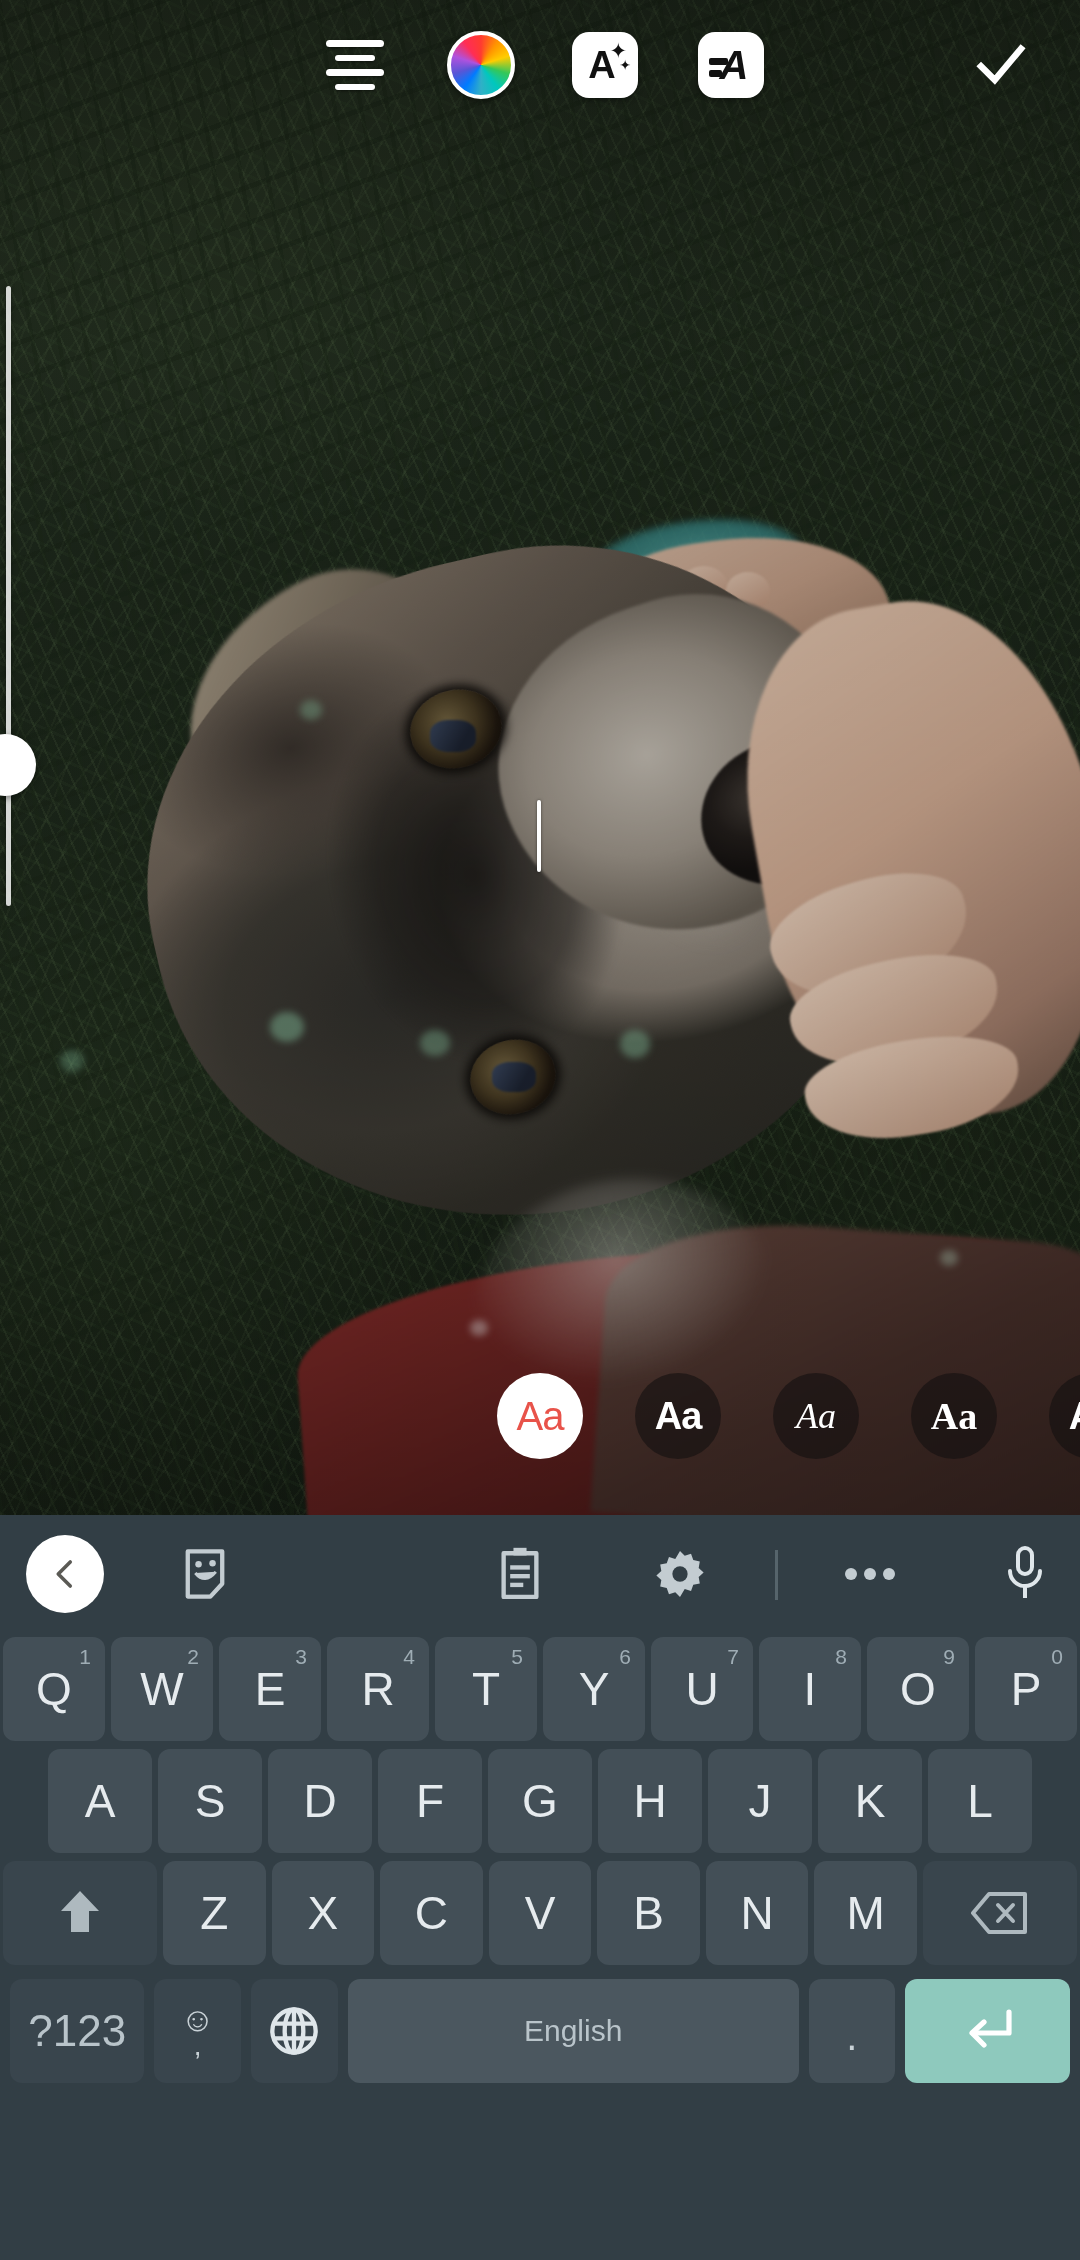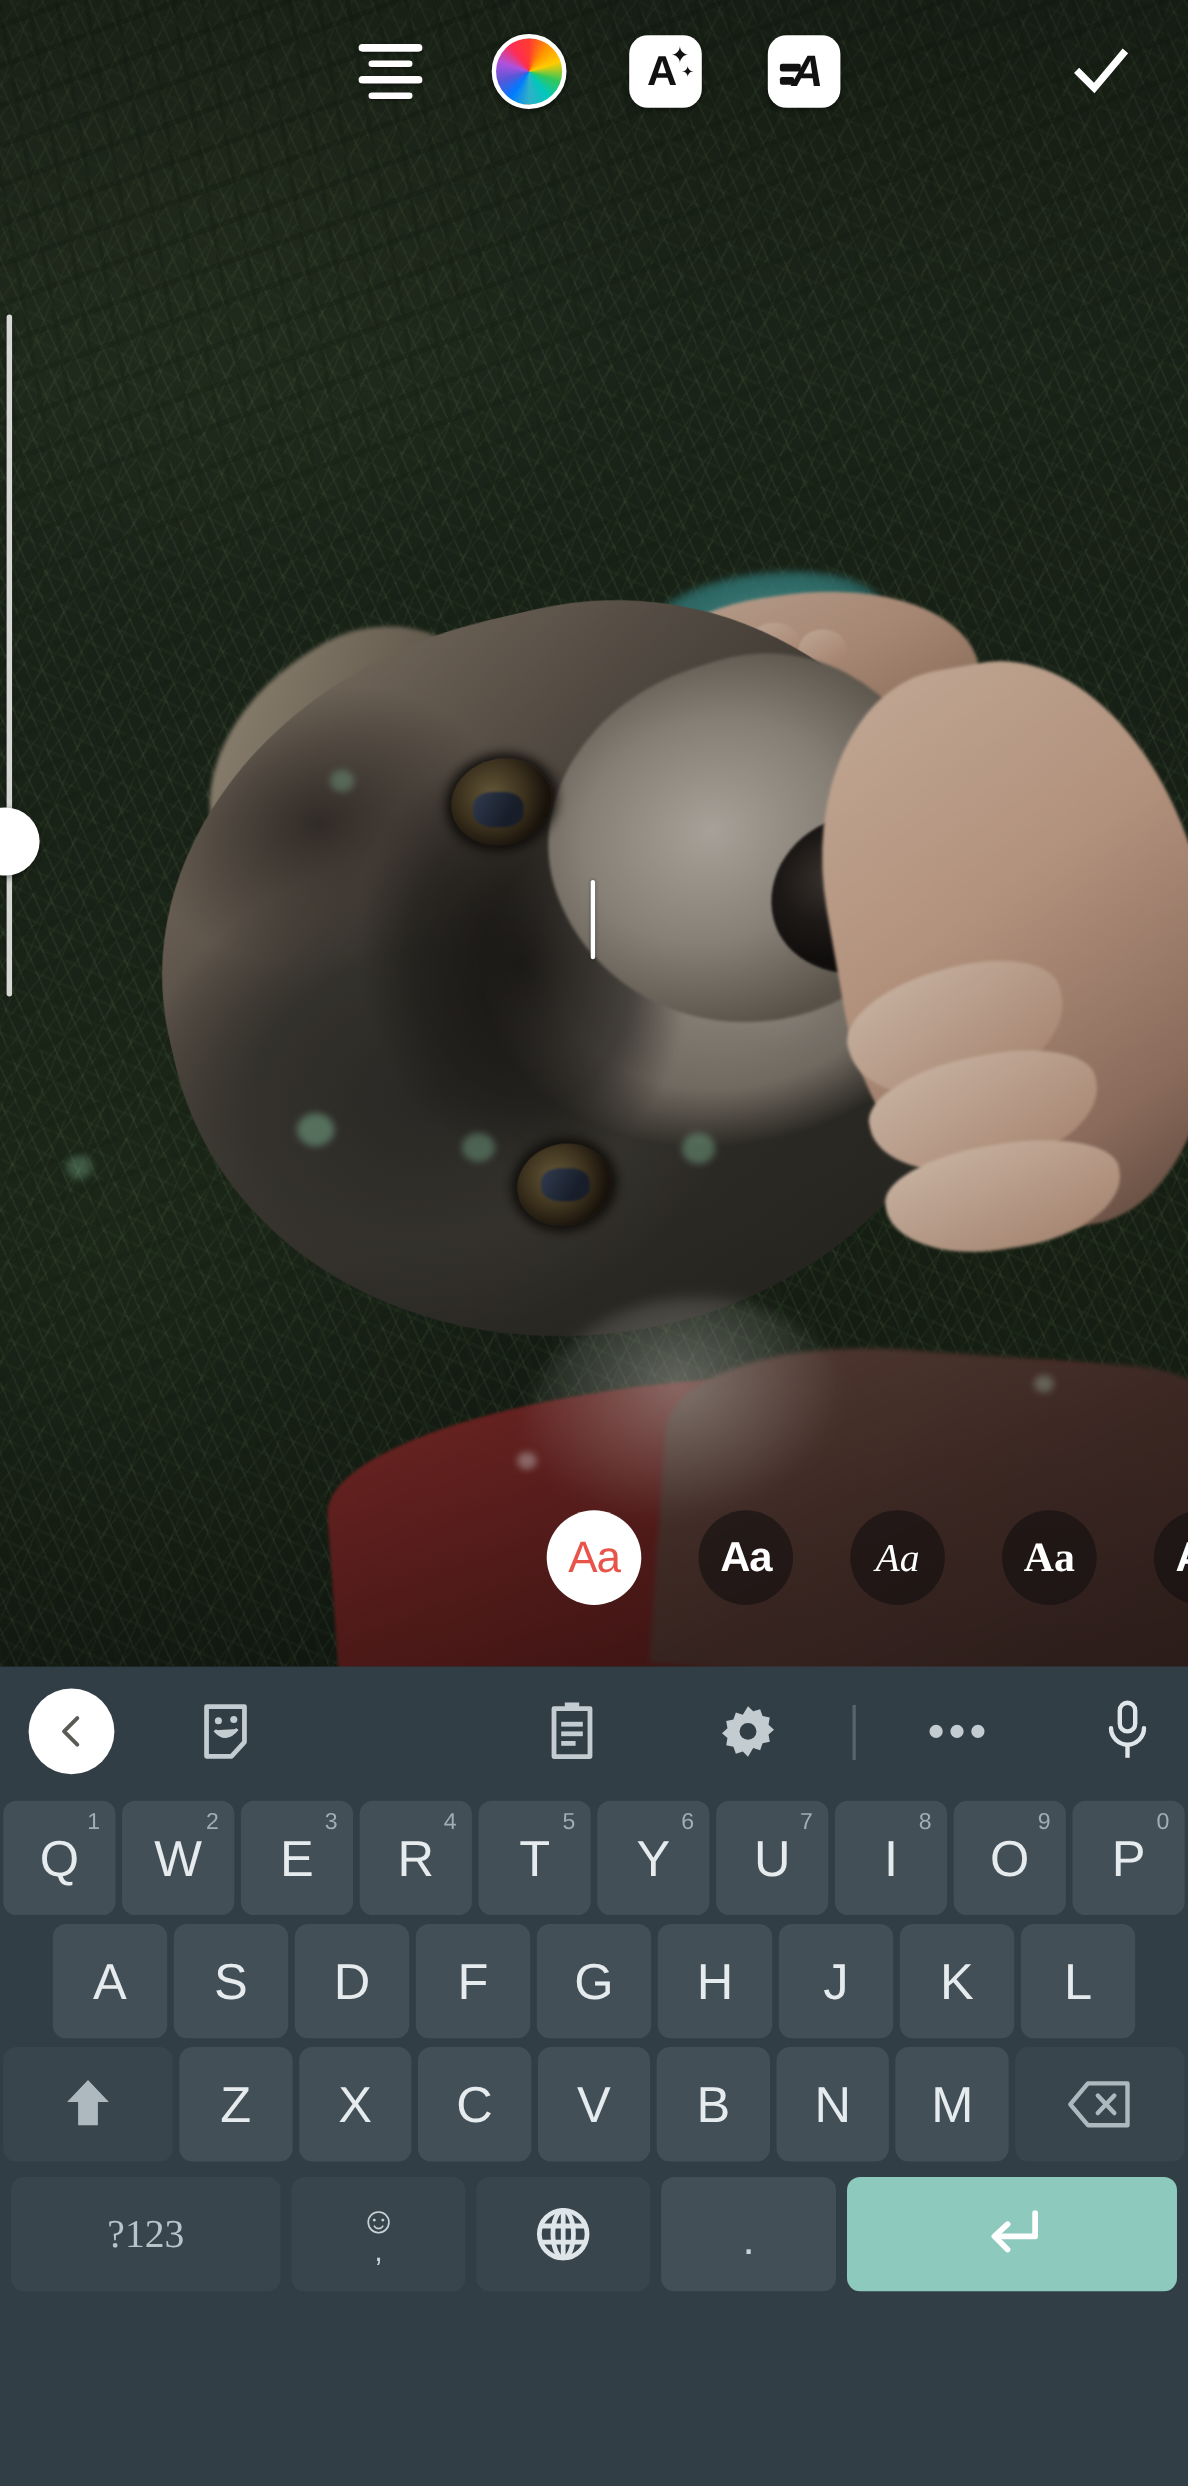--- a/index.html
+++ b/index.html
@@ -355,21 +355,21 @@
     margin:4px 0;
     font-family:"Liberation Sans", sans-serif;
   }
   .key .sup {
     position:absolute; top:8px; right:14px;
     font-size:21px; color:#9fadb5; font-weight:400;
   }
   .key.fn { background:#39454d; }
   .key.wide-shift { flex:1.5; }
   .key.wide-back  { flex:1.5; }
-  .key.sym  { flex:1.55; font-size:36px; color:#b9c4ca;font-family:Liberation Serif, serif; }
+  .key.sym  { flex:1.55; font-size:44px; color:#b9c4ca; }
   .key.emo  { flex:1.0; }
   .key.glb  { flex:1.0; }
   .key.space{ flex:5.2; background:#4b575f; font-size:30px; color:#b9c4ca; }
   .key.period { flex:1.0; font-size:40px; color:#c9d2d7; align-items:flex-end; padding-bottom:24px; }
   .key.enter { flex:1.9; background:#8ec9bd; }
 
   .emo-wrap { display:flex; flex-direction:column; align-items:center; gap:2px; line-height:1; }
   .emo-face { font-size:34px; color:#c9d2d7; }
   .emo-comma{ font-size:28px; color:#c9d2d7; margin-top:-6px; }
 
@@ -633,20 +633,21 @@
           <span class="emo-comma">,</span>
         </span>
       </div>
       <div class="key fn glb">
         <svg width="52" height="52" viewBox="0 0 24 24">
           <circle cx="12" cy="12" r="10" fill="none" stroke="#dfe6ea" stroke-width="2"></circle>
           <ellipse cx="12" cy="12" rx="4.3" ry="10" fill="none" stroke="#dfe6ea" stroke-width="2"></ellipse>
           <path d="M2.3 8.6 H21.7 M2.3 15.4 H21.7 M12 2 V22" stroke="#dfe6ea" stroke-width="2"></path>
         </svg>
       </div>
+      <div class="key space">English</div>
       <div class="key period">.</div>
       <div class="key enter">
         <svg width="56" height="50" viewBox="0 0 28 25">
           <path d="M24.5 3 V13.5 H6.5" fill="none" stroke="#fff" stroke-width="2.6" stroke-linecap="round" stroke-linejoin="round"></path>
           <path d="M12 8 L6 13.5 L12 19.5" fill="none" stroke="#fff" stroke-width="2.6" stroke-linecap="round" stroke-linejoin="round"></path>
         </svg>
       </div>
     </div>
   </div>
 </div>

